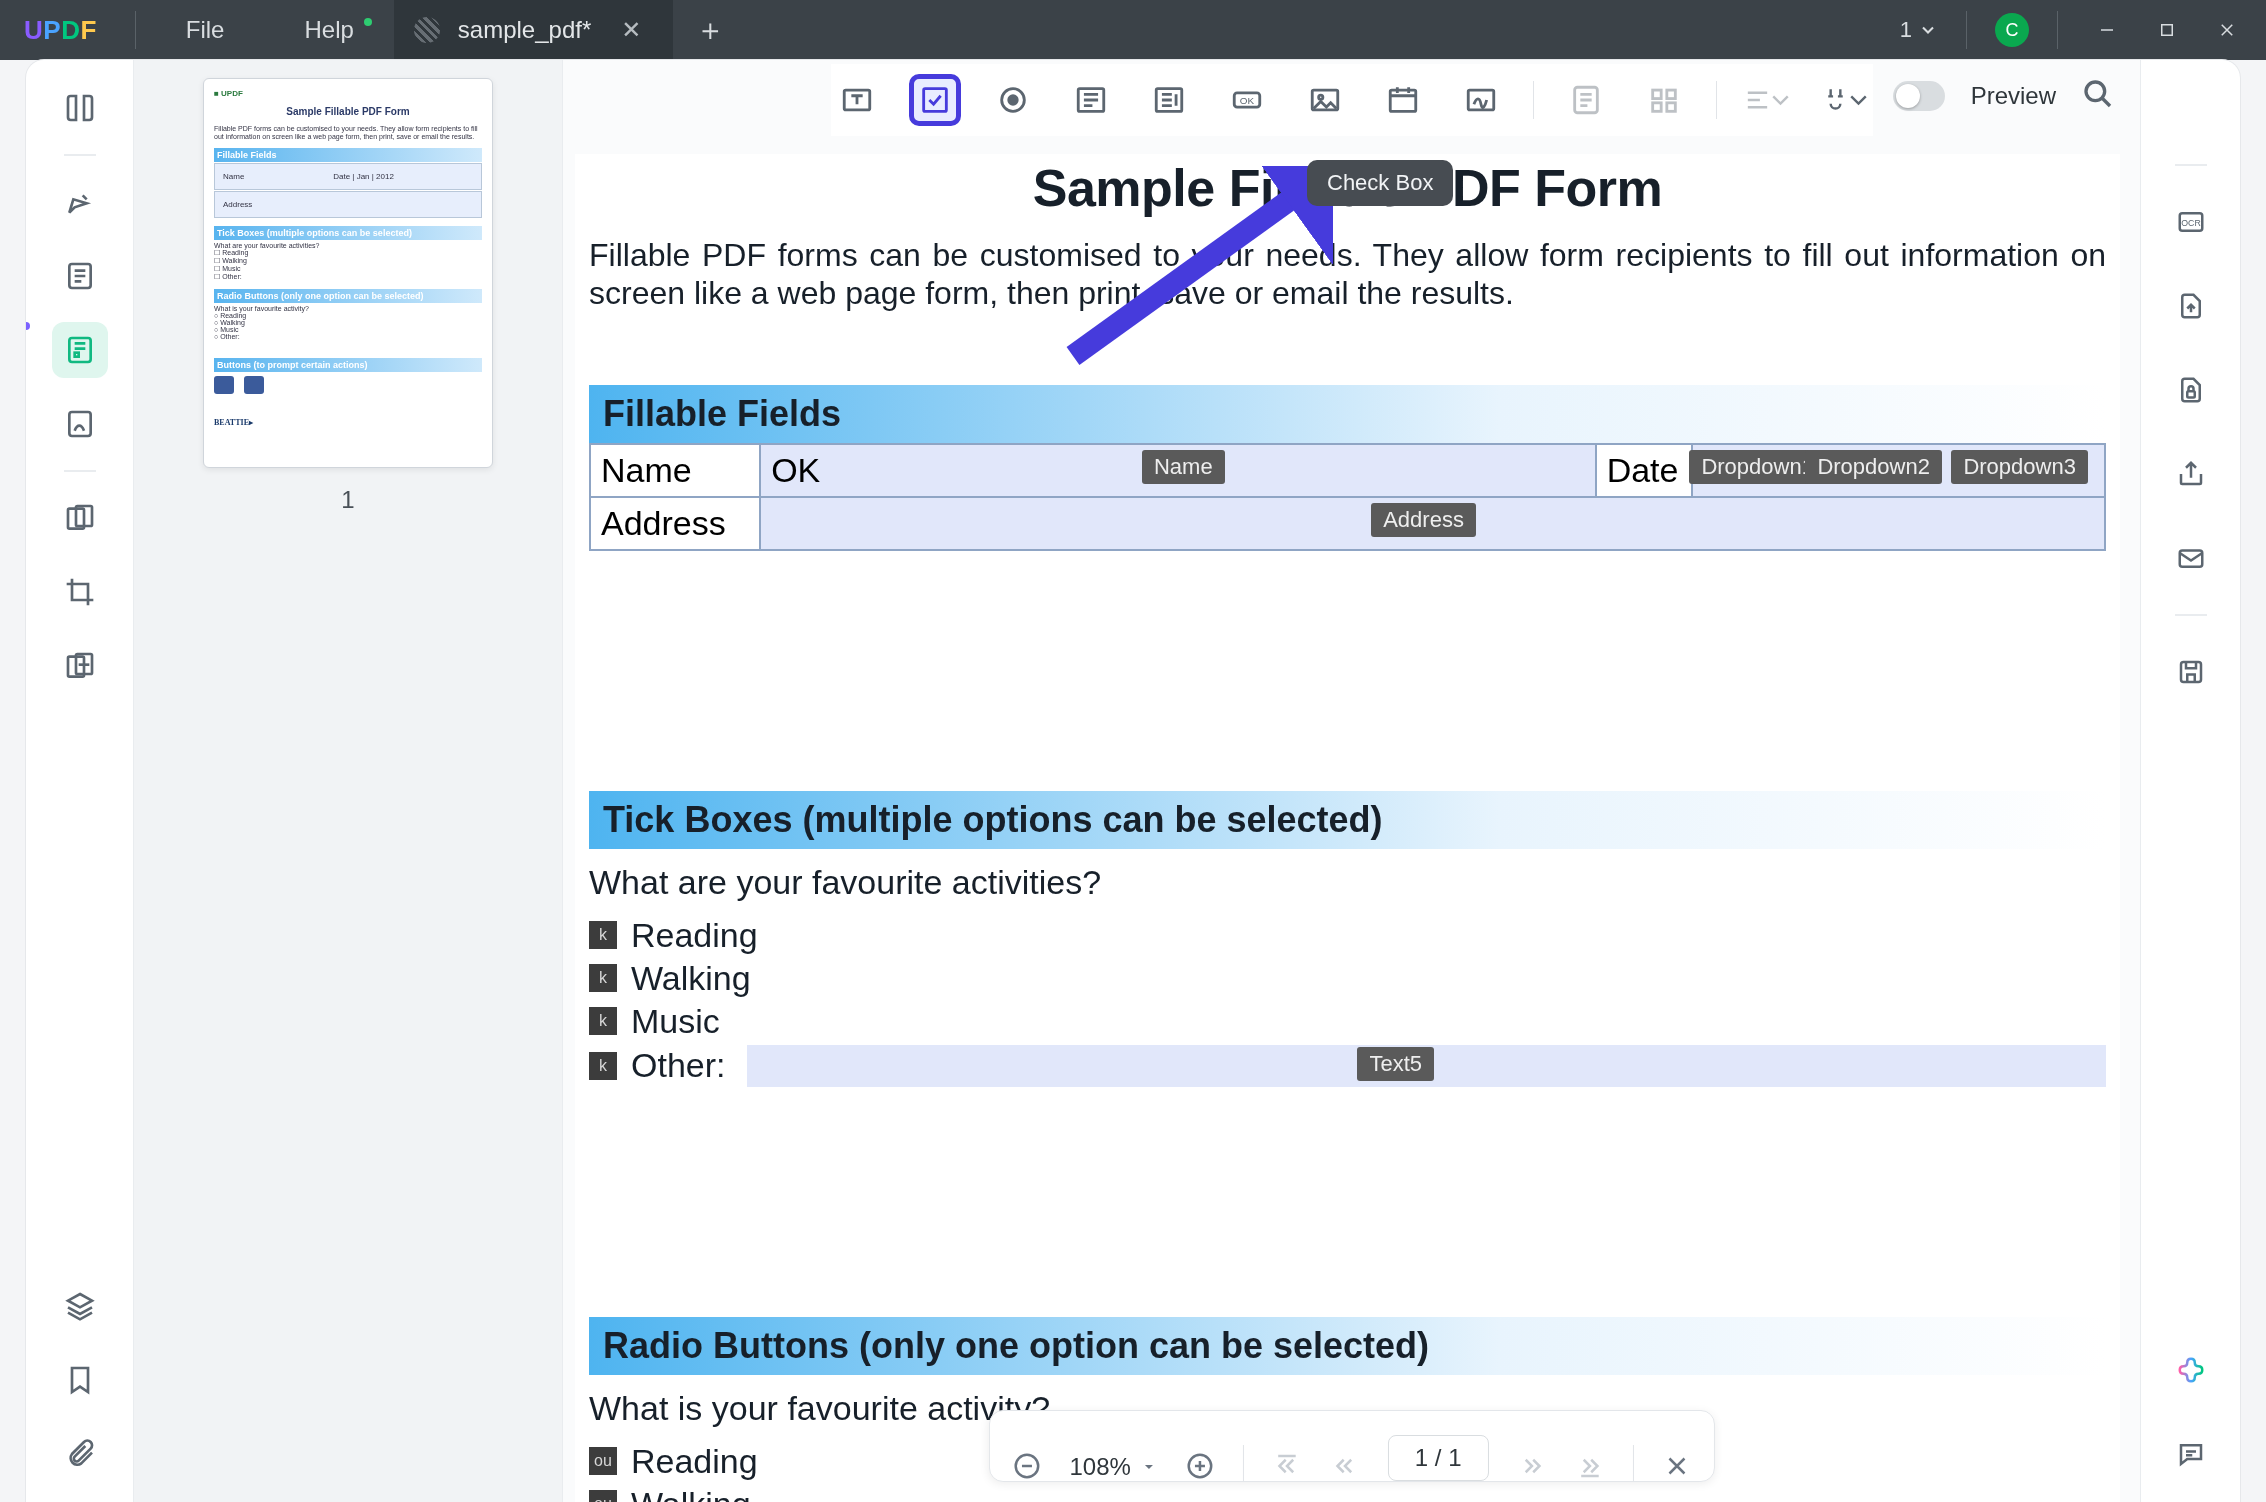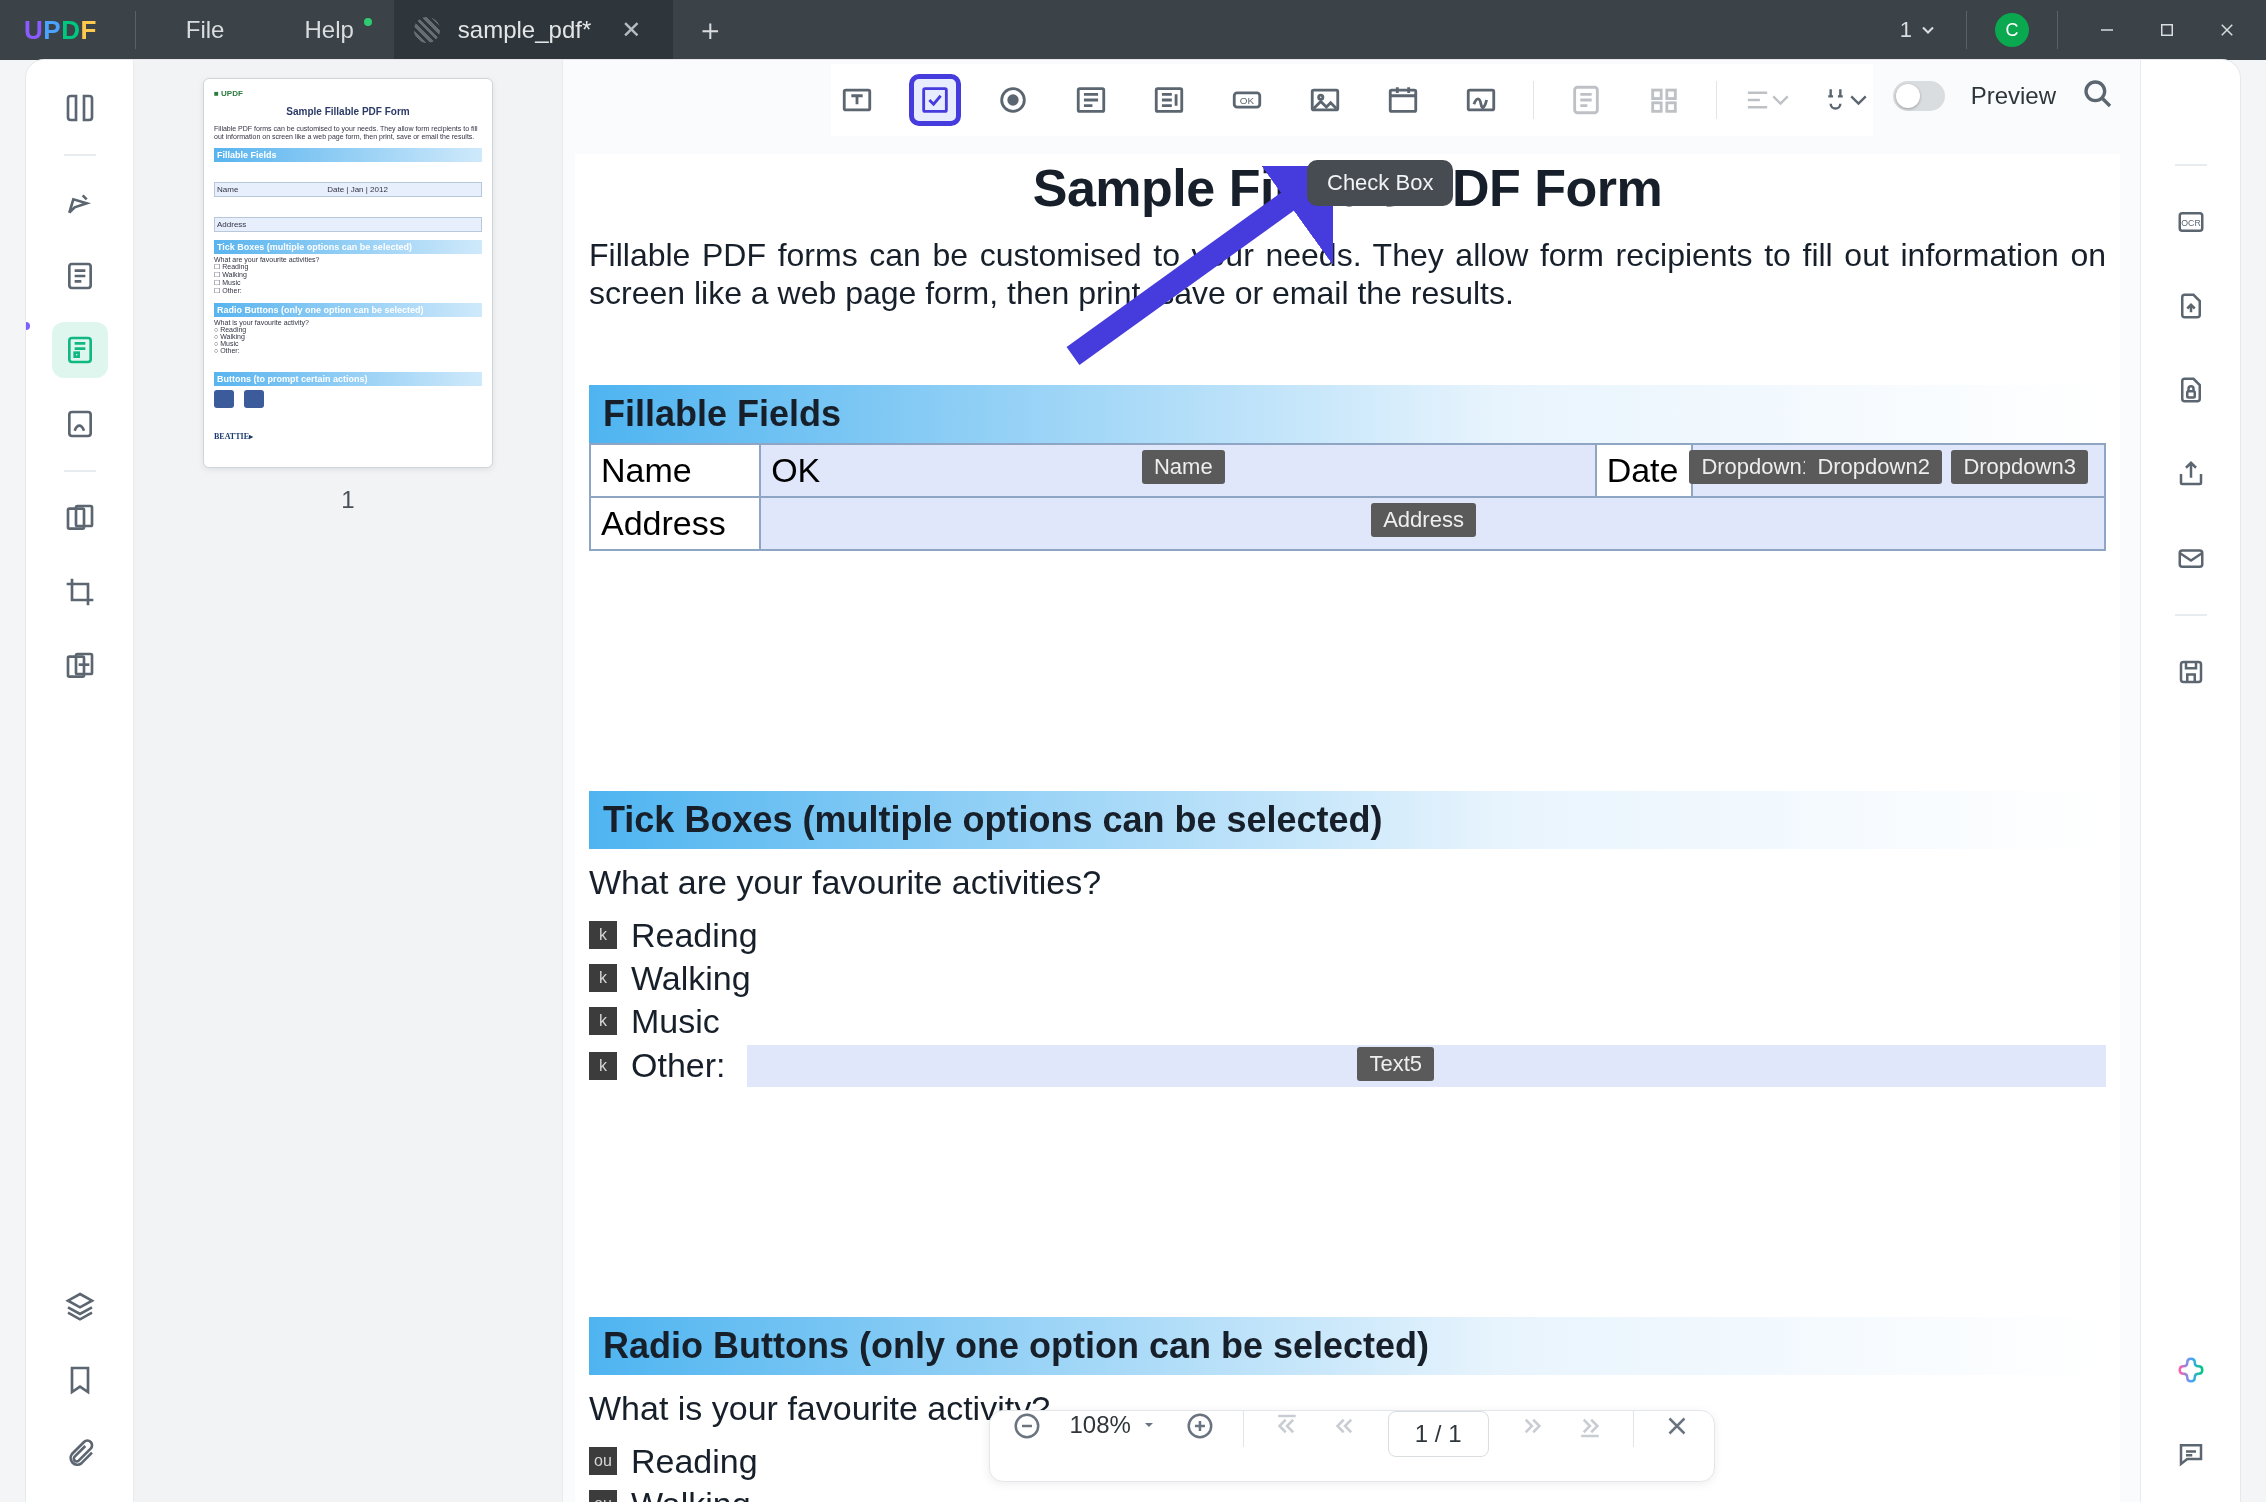--- a/index.html
+++ b/index.html
@@ -35,21 +35,21 @@
 .rail-dot { position:absolute; left:-4px; width:8px; height:8px; border-radius:50%; background:#7b61ff; }
 .rail-spacer { flex:1; }
 .rail-hr { width:32px; height:2px; background:#e9ecef; }
 
 
 .thumbs { width:429px; background:#f1f3f5; border-right:1px solid #e9ecef; padding:18px; display:flex; flex-direction:column; align-items:center; overflow:auto;}
 .thumb-card { width:290px; height:390px; background:#fff; border:1px solid #d0d5db; border-radius:6px; box-shadow:0 2px 6px rgba(0,0,0,.08); padding:10px; font-size:9px; color:#334; overflow:hidden;}
 .thumb-num { margin-top:18px; font-size:24px; color:#495057; }
 .tc-hdr{font-weight:700; font-size:10px; text-align:center; color:#2b3a67; margin:8px 0;}
 .tc-band{background:linear-gradient(90deg,#58b4ef,#cfe9fb); color:#fff; font-size:9px; font-weight:700; padding:2px 3px; margin-top:8px;}
-.tc-row{border:1px solid #b8c7d9; margin-top:20px; padding:2px; background:#e7eefc; font-size:8px;}
+.tc-row{border:1px solid #b8c7d9; margin-top:1px; padding:8px; background:#e7eefc; font-size:8px;}
 
 
 .canvas-wrap { flex:1; position:relative; background:#fafbfc; }
 
 
 .form-toolbar { position:absolute; top:4px; left:50%; transform:translateX(-50%); display:flex; align-items:center; gap:26px; background:#fff; padding:10px 0; z-index:3;}
 .ft-btn { width:52px; height:52px; border-radius:10px; display:flex; align-items:center; justify-content:center; cursor:pointer; }
 .ft-btn svg { width:34px; height:34px; stroke:#5c6670; fill:none; stroke-width:2;}
 .ft-btn.selected { border:5px solid #463bdc; background:#e8ecff; }
 .ft-btn.selected svg { stroke:#463bdc; }
@@ -79,21 +79,21 @@
 .cell-label { width:165px; background:#fff; }
 .cell-input { background:#e1e7fa; position:relative;}
 .cell-date-lbl { width:80px; }
 .field-tag { position:absolute; background:#5a5a5a; color:#eee; font-size:22px; padding:4px 12px; border-radius:3px;}
 .q { font-size:34px; color:#17202a; margin:14px 0;}
 .opt { font-size:34px; color:#17202a; margin:4px 0; display:flex; align-items:center; gap:14px;}
 .marker { display:inline-flex; width:28px; height:28px; background:#3c3c3c; color:#d6d6d6; font-size:16px; align-items:center; justify-content:center;}
 .other-field { display:inline-block; background:#e1e7fa; height:42px; flex:1; margin-left:8px; position:relative;}
 
 
-.pagenav { position:absolute; left:50%; transform:translateX(-50%); bottom:20px; background:#fff; border:1px solid #e3e6ea; border-radius:14px; height:72px; display:flex; align-items:flex-start; padding:0 22px; gap:28px; box-shadow:0 2px 10px rgba(0,0,0,.07); z-index:5;}
+.pagenav { position:absolute; left:50%; transform:translateX(-50%); bottom:20px; background:#fff; border:1px solid #e3e6ea; border-radius:14px; height:72px; display:flex; align-items:flex-end; padding:0 22px; gap:28px; box-shadow:0 2px 10px rgba(0,0,0,.07); z-index:5;}
 .pn-ico { width:30px; height:30px; stroke:#6a7480; fill:none; stroke-width:2; cursor:pointer;}
 .pn-ico.dis{ stroke:#c8cdd3; }
 .pn-sep { width:1px; height:36px; background:#e1e4e8; }
 .zoom-val { font-size:24px; color:#2f363b; display:flex; align-items:center; gap:10px;}
 .page-box { border:1px solid #d9dde0; border-radius:8px; padding:8px 26px; font-size:24px; color:#2f363b;}
 </style>
 </head>
 <body>
 
 <div class="titlebar">

